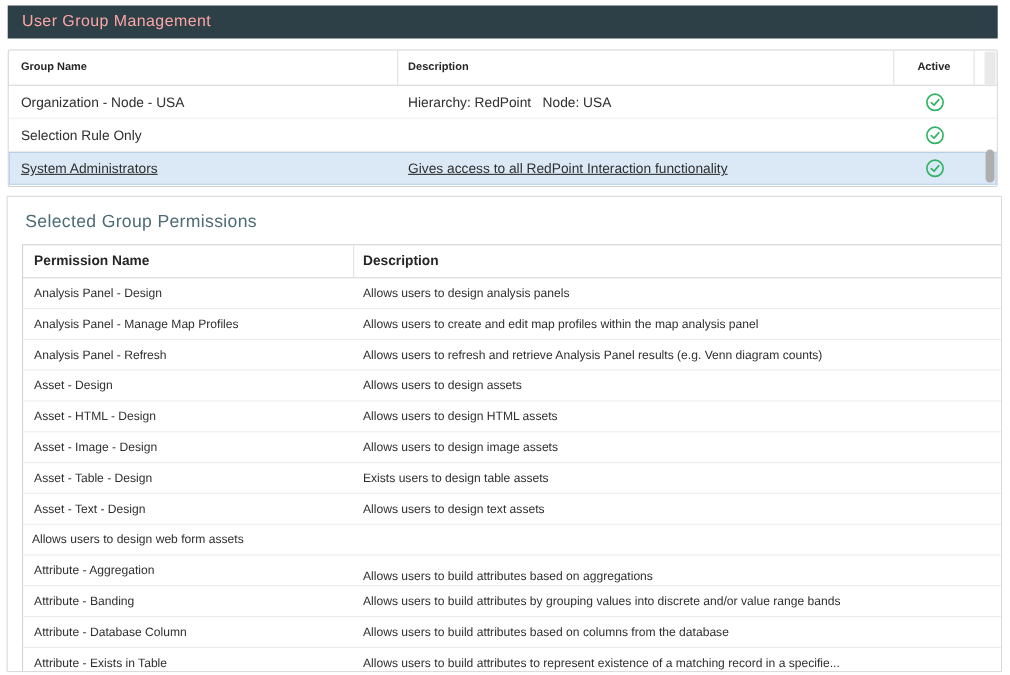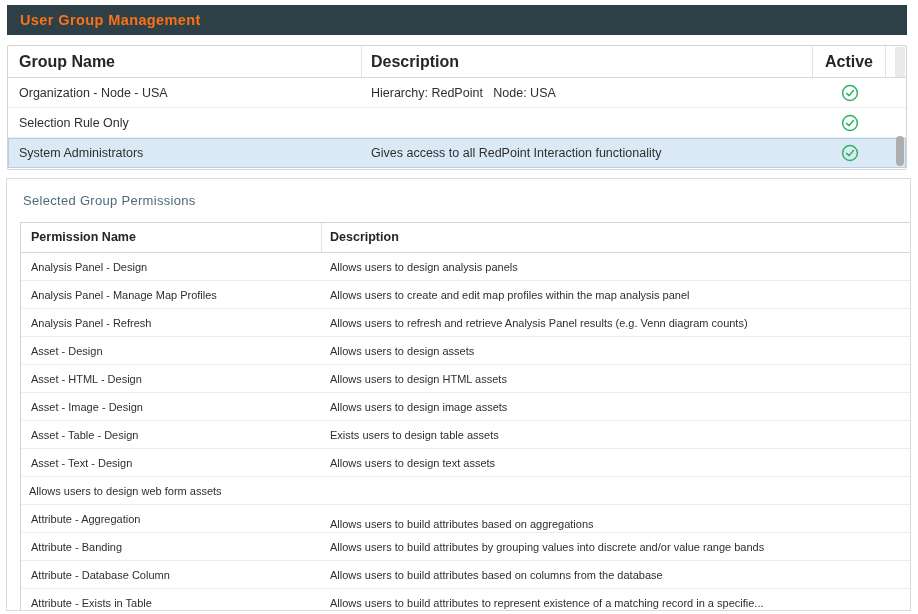--- a/index.html
+++ b/index.html
@@ -10,23 +10,23 @@
     font-family: "Liberation Sans", sans-serif;
     color: #2f2f2f;
   }
 
   
   .titlebar {
     position: absolute;
     left: 7px; top: 5px;
     width: 900px; height: 30px;
     background: #2d3f47;
-    color: #f97316;
+    color: #fca5a5;
     font-size: 14.5px;
-    font-weight: 700;
+    font-weight: 400;
     letter-spacing: 0.4px;
     line-height: 30px;
     padding-left: 13px;
   }
 
   
   .groups-table {
     position: absolute;
     left: 7px; top: 45px;
     width: 900px; height: 125px;
@@ -36,21 +36,21 @@
   }
   .g-header {
     display: flex;
     height: 32px;
     border-bottom: 1px solid #d8d8d8;
     align-items: stretch;
     position: relative;
   }
   .g-header .hcell {
     font-weight: bold;
-    font-size: 16px;
+    font-size: 10px;
     color: #262626;
     line-height: 31px;
     border-right: 1px solid #e2e2e2;
   }
   .col-name   { width: 354px; padding-left: 11px; }
   .col-desc   { width: 451px; padding-left: 9px;  }
   .col-active { width: 73px;  text-align: center; }
   .col-fill   { flex: 1; border-right: none !important; }
   .g-scroll-spacer {
     position: absolute;
@@ -59,21 +59,21 @@
     background: #e9e9e9;
   }
   .g-row {
     display: flex;
     height: 30px;
     align-items: center;
     border-bottom: 1px solid #ededed;
     font-size: 12.5px;
     background: #fff;
   }
-  .g-row:last-child { border-bottom: none; }
+  .g-row:last-child { border-bottom: none; text-decoration: underline; }
   .g-row.selected {
     background: #dbe9f6;
     box-shadow: inset 0 0 0 1px #b5cfe9;
   }
   .g-row .cell { overflow: hidden; white-space: pre; text-overflow: ellipsis; }
   .g-row .cell.col-active { display: flex; justify-content: center; align-items: center; }
   .groups-thumb {
     position: absolute;
     right: 2px; bottom: 3px;
     width: 8px; height: 30px;
@@ -86,21 +86,21 @@
     position: absolute;
     left: 6px; top: 178px;
     width: 905px; height: 433px;
     border: 1px solid #dbdbdb;
     background: #fff;
     overflow: hidden;
   }
   .section-heading {
     margin: 14px 0 0 16px;
     color: #4d6b77;
-    font-size: 13px;
+    font-size: 16px;
     font-weight: 500;
     letter-spacing: 0.3px;
   }
   .perm-table {
     position: absolute;
     left: 13px; top: 43px;
     width: 905px; height: 390px;
     border: 1px solid #d3d3d3;
     border-bottom: none;
     overflow: hidden;

